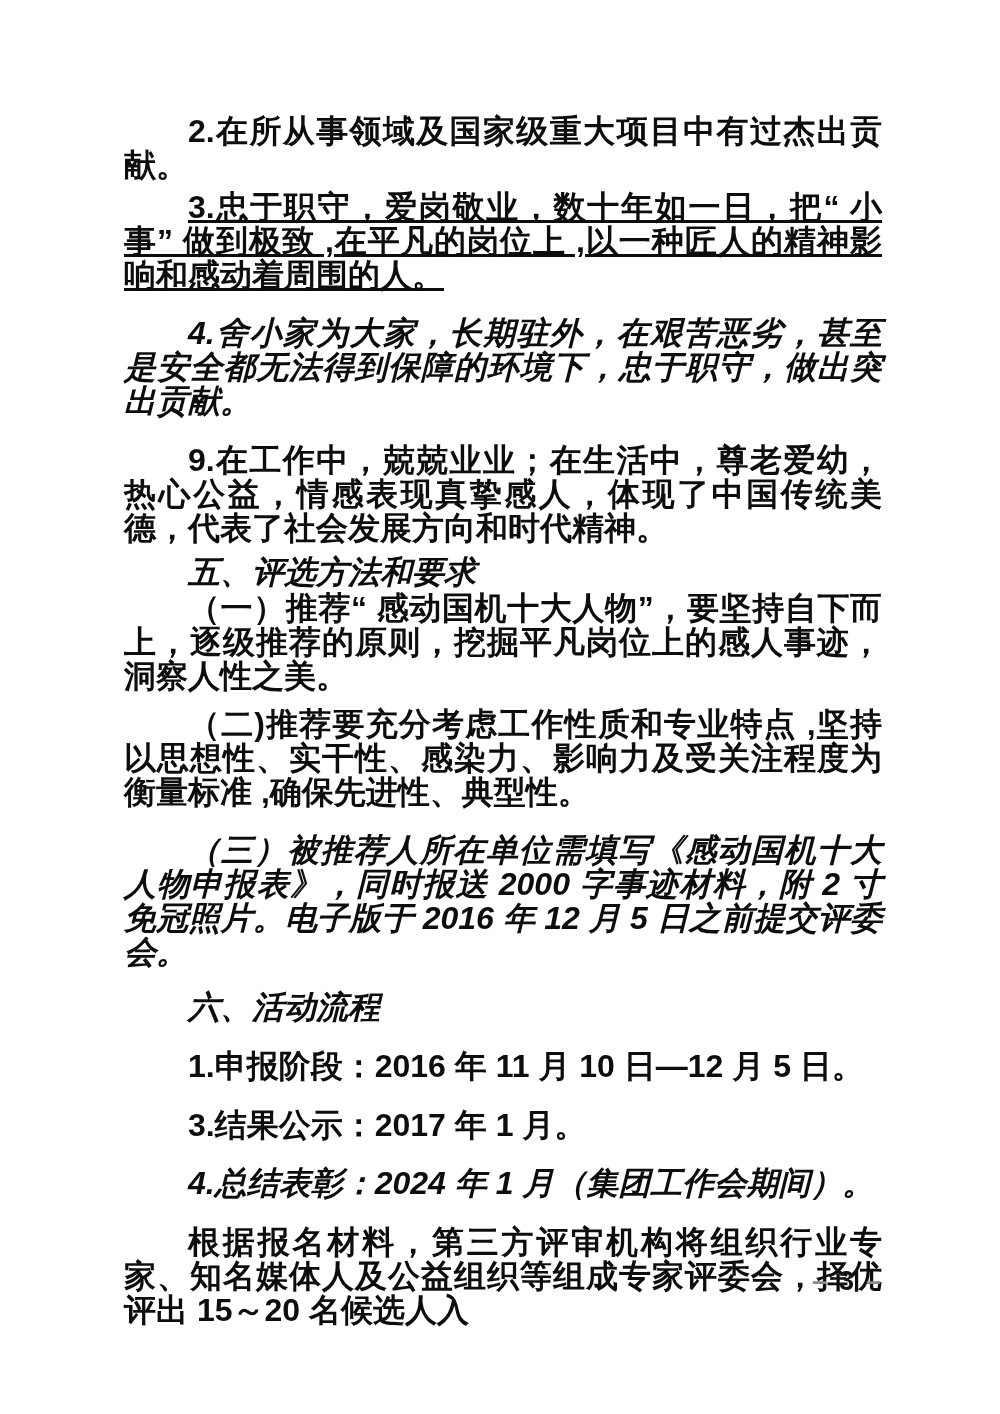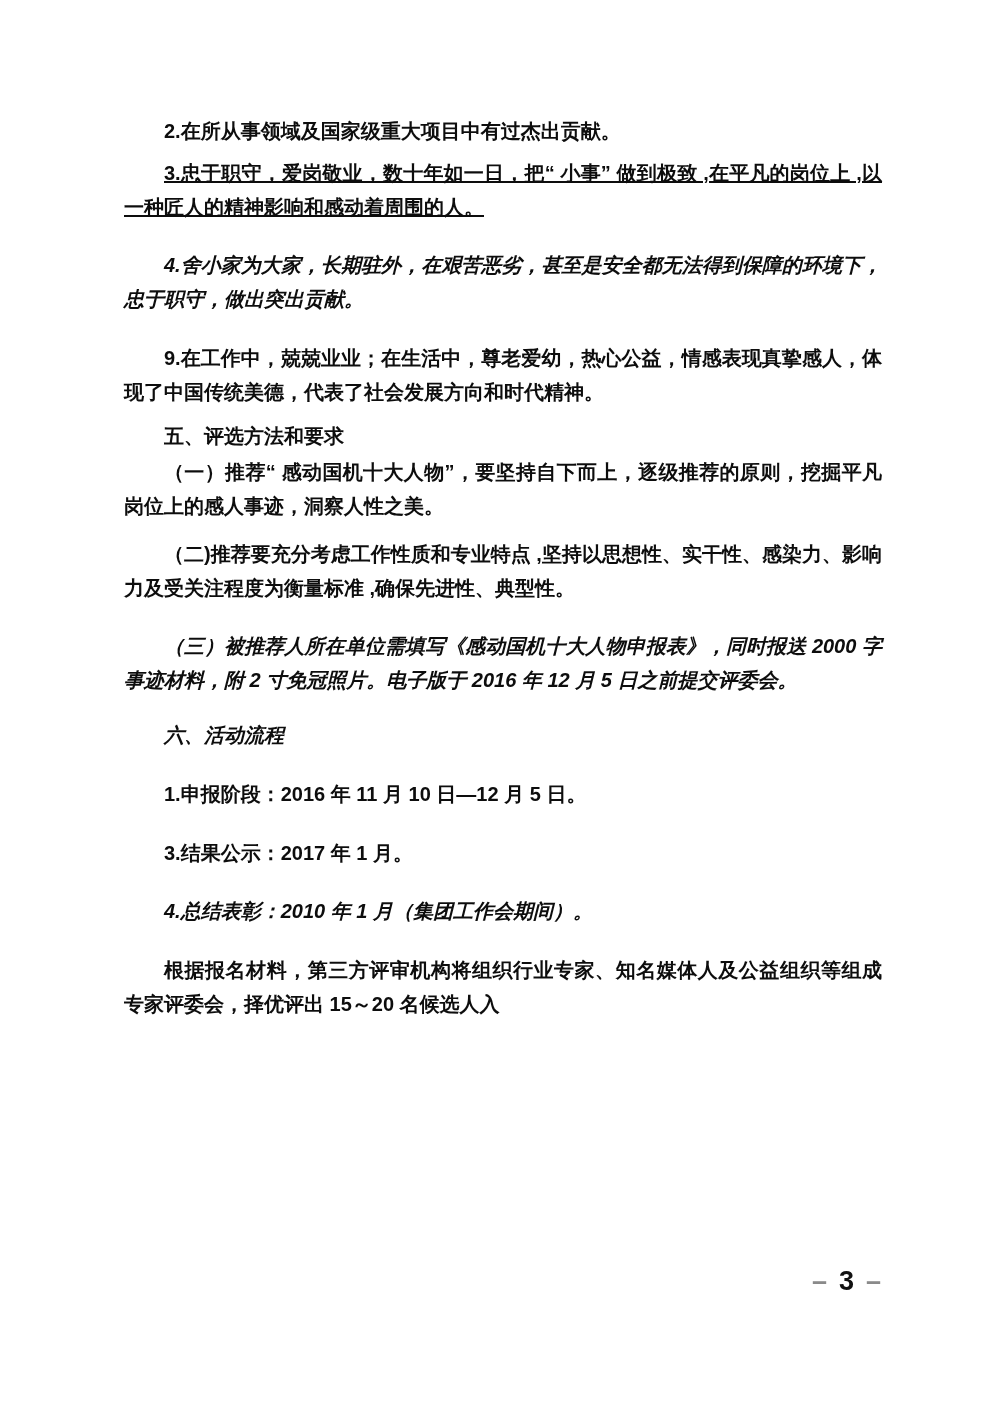--- a/index.html
+++ b/index.html
@@ -17,32 +17,32 @@
     overflow: hidden;
   }
   .content {
     position: absolute;
     left: 124px;
     top: 114px;
     width: 758px;
   }
   .para {
     margin: 0;
-    font-size: 20px;
+    font-size: 32px;
     line-height: 34px;
     font-weight: 600;
     text-align: justify;
     text-justify: inter-ideograph;
     text-indent: 2em;
     word-break: break-all;
   }
   .mt-0  { margin-top: 0; }
   .mt-2  { margin-top: 2px; }
   .mt-8  { margin-top: 8px; text-decoration: underline; }
-  .mt-10 { margin-top: 10px; }
+  .mt-10 { margin-top: 10px; font-style: italic; }
   .mt-14 { margin-top: 14px; }
   .mt-21 { margin-top: 21px; font-style: italic; }
   .mt-24 { margin-top: 24px; font-style: italic; }
   .mt-25 { margin-top: 25px; }
   .pagenum {
     position: absolute;
     top: 1266px;
     left: 812px;
     display: flex;
     align-items: center;
@@ -62,21 +62,21 @@
     <p class="para mt-8">3.忠于职守，爱岗敬业，数十年如一日，把“ 小事” 做到极致 ,在平凡的岗位上 ,以一种匠人的精神影响和感动着周围的人。</p>
     <p class="para mt-24">4.舍小家为大家，长期驻外，在艰苦恶劣，甚至是安全都无法得到保障的环境下，忠于职守，做出突出贡献。</p>
     <p class="para mt-25">9.在工作中，兢兢业业；在生活中，尊老爱幼，热心公益，情感表现真挚感人，体现了中国传统美德，代表了社会发展方向和时代精神。</p>
     <p class="para mt-10">五、评选方法和要求</p>
     <p class="para mt-2">（一）推荐“ 感动国机十大人物”，要坚持自下而上，逐级推荐的原则，挖掘平凡岗位上的感人事迹，洞察人性之美。</p>
     <p class="para mt-14">（二)推荐要充分考虑工作性质和专业特点 ,坚持以思想性、实干性、感染力、影响力及受关注程度为衡量标准 ,确保先进性、典型性。</p>
     <p class="para mt-24">（三）被推荐人所在单位需填写《感动国机十大人物申报表》，同时报送 2000 字事迹材料，附 2 寸免冠照片。电子版于 2016 年 12 月 5 日之前提交评委会。</p>
     <p class="para mt-21">六、活动流程</p>
     <p class="para mt-25">1.申报阶段：2016 年 11 月 10 日—12 月 5 日。</p>
     <p class="para mt-25">3.结果公示：2017 年 1 月。</p>
-    <p class="para mt-24">4.总结表彰：2010 年 1 月（集团工作会期间）。</p>
+    <p class="para mt-24">4.总结表彰：2024 年 1 月（集团工作会期间）。</p>
     <p class="para mt-25">根据报名材料，第三方评审机构将组织行业专家、知名媒体人及公益组织等组成专家评委会，择优评出 15～20 名候选人入</p>
   </div>
 
   <div class="pagenum">
     <span class="dash">–</span>
     <span class="num">3</span>
     <span class="dash">–</span>
   </div>
 </div>
 

